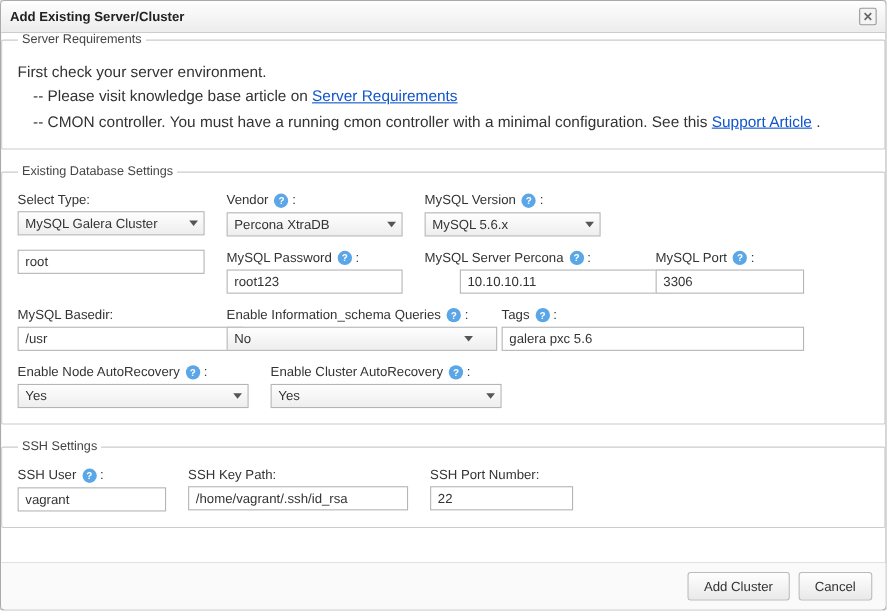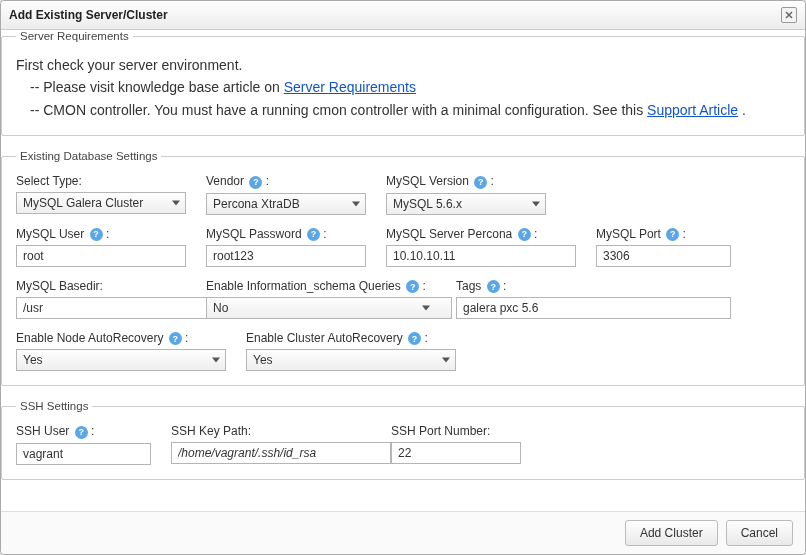--- a/index.html
+++ b/index.html
@@ -172,30 +172,29 @@
           <span class="select-wrap"><select style="width:160px"><option>Percona XtraDB</option></select></span>
         </div>
         <div class="field" style="width:160px">
           <label><span>MySQL Version</span> <span class="help-icon">?</span> :</label>
           <span class="select-wrap"><select style="width:160px"><option>MySQL 5.6.x</option></select></span>
         </div>
       </div>
 
       <div class="row">
         <div class="field" style="width:170px">
-          <label><span>MySQL User</span> <span class="help-icon">?</span> :</label>
           <input type="text" style="width: 170px;" value="root">
         </div>
         <div class="field" style="width:160px">
           <label><span>MySQL Password</span> <span class="help-icon">?</span> :</label>
           <input type="text" style="width: 160px;" value="root123">
         </div>
         <div class="field" style="width:190px">
           <label><span>MySQL Server Percona</span> <span class="help-icon">?</span> :</label>
-          <input type="text" style="width: 190px;" value="10.10.10.11">
+          <input type="text" style="width: 190px; margin-left: 32px;" value="10.10.10.11">
         </div>
         <div class="field" style="width:135px">
           <label><span>MySQL Port</span> <span class="help-icon">?</span> :</label>
           <input type="text" style="width: 135px;" value="3306">
         </div>
       </div>
 
       <div class="row">
         <div class="field" style="width:170px">
           <label>MySQL Basedir:</label>
@@ -225,21 +224,21 @@
 
     <fieldset>
       <legend>SSH Settings</legend>
       <div class="row" style="margin-bottom:0">
         <div class="field" style="width:135px">
           <label><span>SSH User</span> <span class="help-icon">?</span> :</label>
           <input type="text" style="width: 135px;" value="vagrant">
         </div>
         <div class="field" style="width:200px">
           <label>SSH Key Path:</label>
-          <input type="text" style="width: 220px; font-style: italic;" value="/home/vagrant/.ssh/id_rsa">
+          <input type="text" style="width: 200px;" value="/home/vagrant/.ssh/id_rsa">
         </div>
         <div class="field" style="width:130px">
           <label>SSH Port Number:</label>
           <input type="text" style="width: 130px;" value="22">
         </div>
       </div>
     </fieldset>
 
   </div>
 

